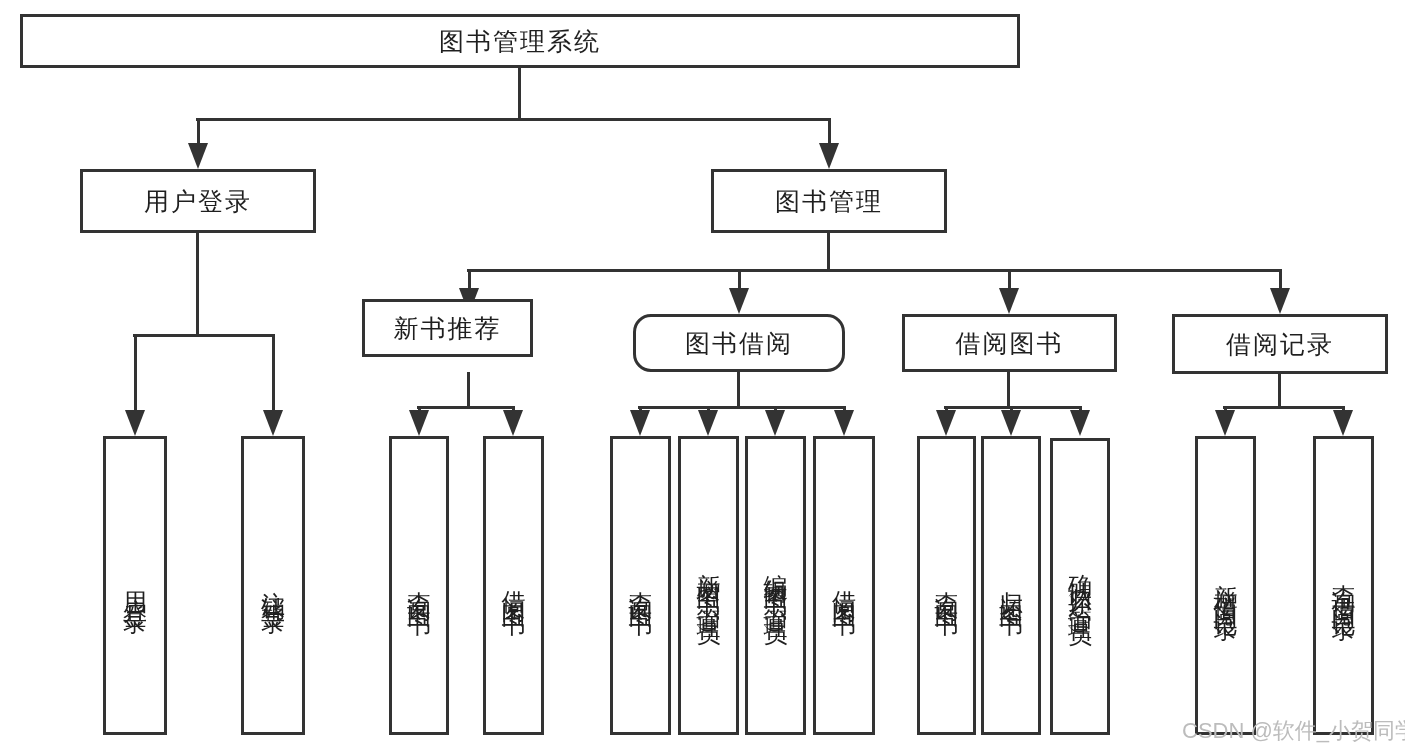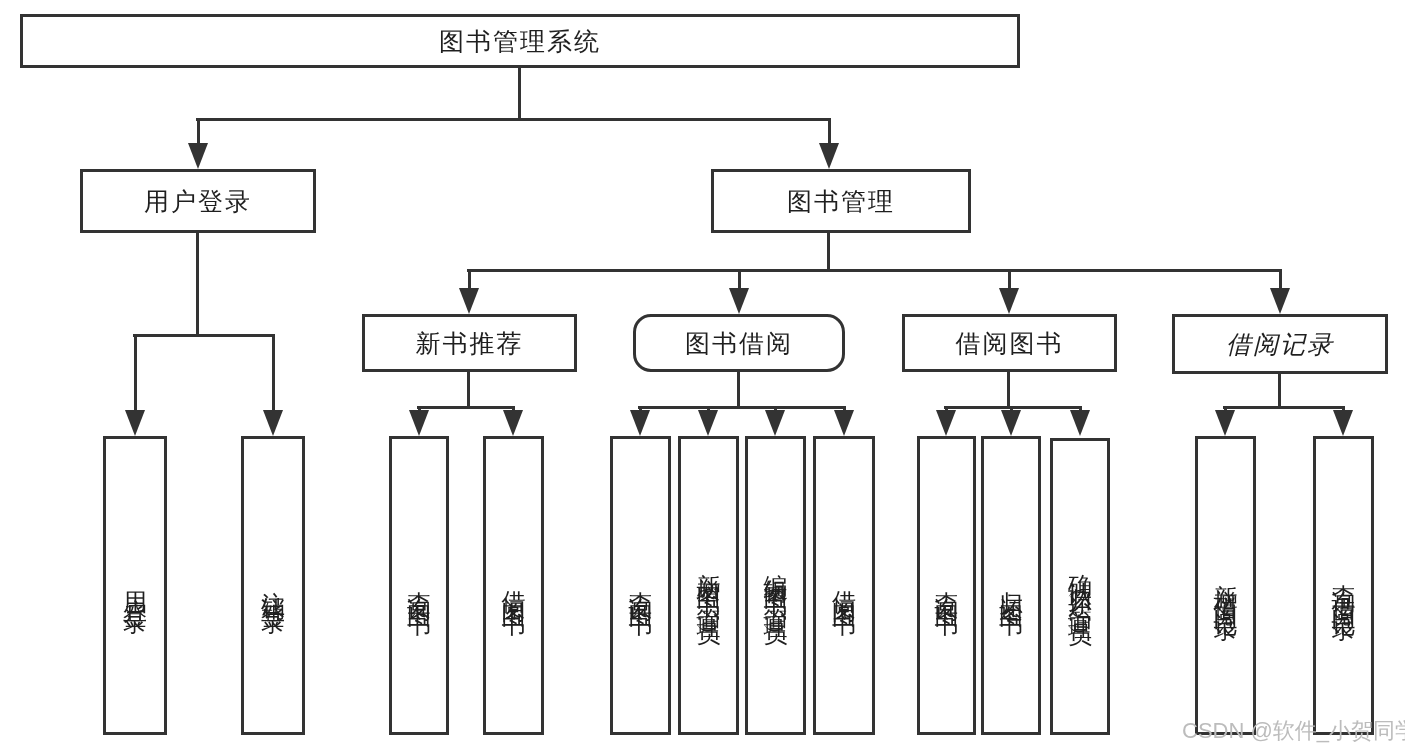--- a/index.html
+++ b/index.html
@@ -42,21 +42,21 @@
     <div class="hline" style="left:196px;top:118px;width:635px;"></div>
     <div class="vline" style="left:197px;top:118px;height:27px;"></div>
     <div class="head" style="left:188px;top:143px;"></div>
     <div class="vline" style="left:828px;top:118px;height:27px;"></div>
     <div class="head" style="left:819px;top:143px;"></div>
   </div>
 
   <div class="box" style="left:80px;top:169px;width:236px;height:64px;">
     <span class="hlabel">用户登录</span>
   </div>
-  <div class="box" style="left:711px;top:169px;width:260px;height:64px;">
+  <div class="box" style="left:711px;top:169px;width:236px;height:64px;">
     <span class="hlabel">图书管理</span>
   </div>
 
   <div>
     <div class="vline" style="left:196px;top:233px;height:103px;"></div>
     <div class="hline" style="left:133px;top:334px;width:141px;"></div>
     <div class="vline" style="left:134px;top:334px;height:78px;"></div>
     <div class="head" style="left:125px;top:410px;"></div>
     <div class="vline" style="left:272px;top:334px;height:78px;"></div>
     <div class="head" style="left:263px;top:410px;"></div>
@@ -68,30 +68,30 @@
     <div class="vline" style="left:468px;top:269px;height:21px;"></div>
     <div class="head" style="left:459px;top:288px;"></div>
     <div class="vline" style="left:738px;top:269px;height:21px;"></div>
     <div class="head" style="left:729px;top:288px;"></div>
     <div class="vline" style="left:1008px;top:269px;height:21px;"></div>
     <div class="head" style="left:999px;top:288px;"></div>
     <div class="vline" style="left:1279px;top:269px;height:21px;"></div>
     <div class="head" style="left:1270px;top:288px;"></div>
   </div>
 
-  <div class="box" style="left:362px;top:314px;width:215px;height:58px;font-family:Liberation Mono, monospace;">
+  <div class="box" style="left:362px;top:299px;width:171px;height:58px;font-family:Liberation Mono, monospace;">
     <span class="hlabel">新书推荐</span>
   </div>
   <div class="box" style="left:633px;top:314px;width:212px;height:58px;border-radius:18px;">
     <span class="hlabel">图书借阅</span>
   </div>
   <div class="box" style="left:902px;top:314px;width:215px;height:58px;">
     <span class="hlabel">借阅图书</span>
   </div>
-  <div class="box" style="left:1172px;top:314px;width:216px;height:60px;font-style:italic;">
+  <div class="box" style="left:1172px;top:314px;width:216px;height:60px;">
     <span class="hlabel">借阅记录</span>
   </div>
 
   <div>
     <div class="vline" style="left:467px;top:372px;height:36px;"></div>
     <div class="hline" style="left:417px;top:406px;width:98px;"></div>
     <div class="vline" style="left:418px;top:406px;height:8px;"></div>
     <div class="head" style="left:409px;top:410px;"></div>
     <div class="vline" style="left:512px;top:406px;height:8px;"></div>
     <div class="head" style="left:503px;top:410px;"></div>

